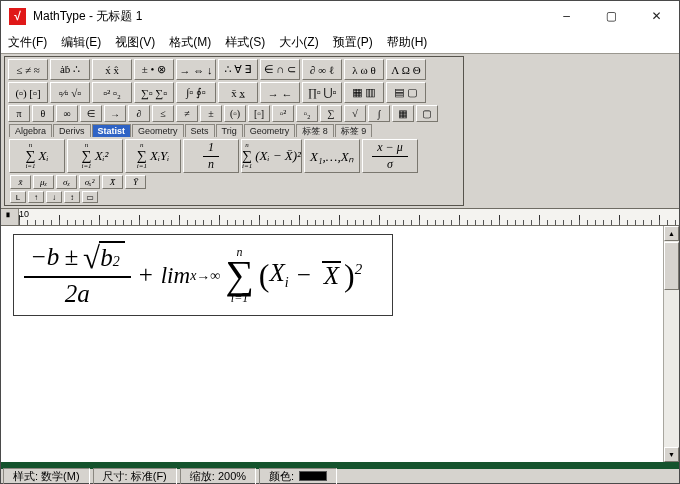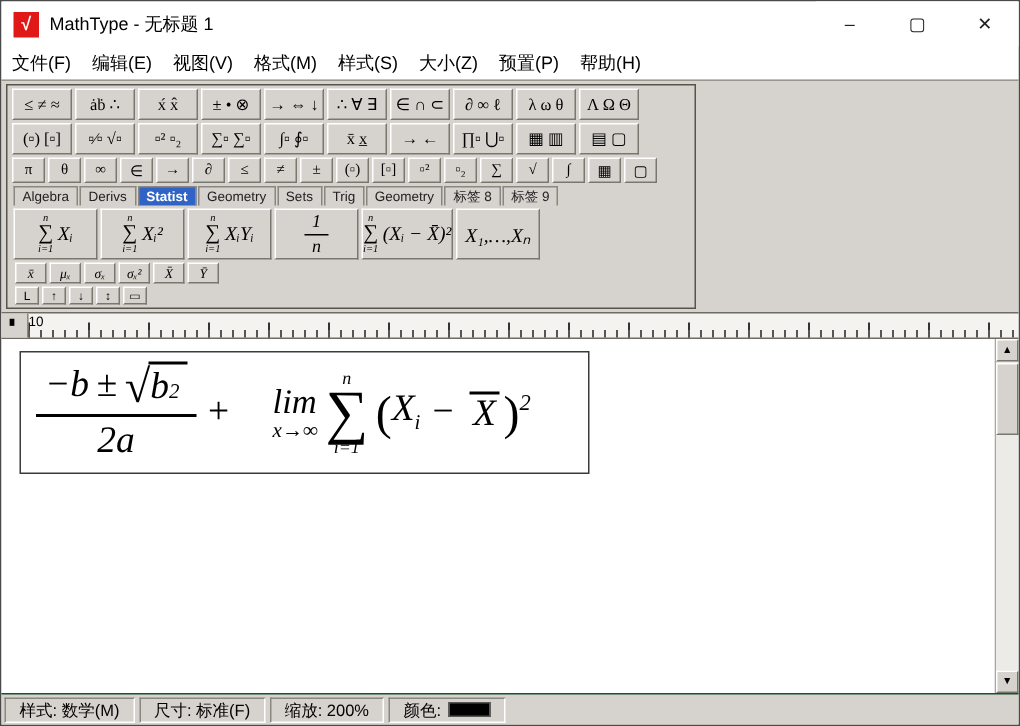--- a/index.html
+++ b/index.html
@@ -73,34 +73,34 @@
                    display:flex; align-items:center; padding-left:10px;
                    font-family:"Liberation Serif", serif; font-style:italic; color:#000; }
   .frac { display:inline-flex; flex-direction:column; align-items:center; font-size:25px; line-height:1.15; }
   .num  { display:flex; align-items:center; gap:5px; padding:0 6px 3px; border-bottom:2px solid #000; }
   .den  { padding-top:2px; }
   .sqrt { display:inline-flex; align-items:stretch; }
   .rsign { font-style:normal; font-size:31px; line-height:1; align-self:flex-end; }
   .rbody { border-top:2px solid #000; padding:1px 5px 0 1px; margin-left:-1px; display:flex; align-items:baseline; white-space:nowrap; }
   .rbody sup { font-size:14px; }
   .op  { font-size:25px; font-style:normal; margin:0 8px; }
-  .limblk { display:inline-flex; flex-direction:column; align-items:flex-start; line-height:1;margin-left:21px; }
+  .limblk { display:inline-flex; flex-direction:row; align-items:center; line-height:1; }
   .limtxt { font-size:23px; }
   .limsub { font-size:14px; margin-top:2px; white-space:nowrap; }
   .sumblk { display:inline-flex; flex-direction:column; align-items:center; line-height:1; margin:0 5px; }
   .slim { font-size:12px; }
   .ssig { font-size:40px; line-height:0.85; font-style:normal; }
   .tail { display:flex; align-items:center; font-size:25px; }
   .paren { font-size:32px; font-style:normal; }
   .vart sub { font-size:14px; }
   .ovl { border-top:2px solid #000; padding:0 2px; margin:0 3px; display:inline-block; line-height:1.05; }
   .pw { font-size:15px; align-self:flex-start; margin-top:4px; font-style:italic; }
 
   
-  .statusbar { height:21px; flex:none; background:#d6d3ce; border-top:1px solid #14532d; display:flex; align-items:center; font-size:11px; padding:0 2px; gap:3px; }
+  .statusbar { height:21px; flex:none; background:#d6d3ce; border-top:7px solid #14532d; display:flex; align-items:center; font-size:11px; padding:0 2px; gap:3px; }
   .scell { height:17px; display:flex; align-items:center; padding:0 9px; border:1px solid; border-color:#8a8780 #ffffff #ffffff #8a8780; white-space:nowrap; }
   .swatch { width:28px; height:10px; background:#000000; border:1px solid #555; margin-left:5px; }
 </style>
 </head>
 <body>
 
 <div class="window">
 
   <div class="titlebar">
     <div class="app-icon">√</div>
@@ -219,20 +219,26 @@
         <button class="bigbtn raised">
           <span class="msum">
             <span class="mlim">n</span>
             <span class="msg">∑</span>
             <span class="mlim">i=1</span>
           </span>
           <span class="mbody">(Xᵢ − X̄)²</span>
         </button>
         <button class="bigbtn raised">
           <span class="mbody">X₁,…,Xₙ</span>
+        </button>
+        <button class="bigbtn raised">
+          <span class="mfrac">
+            <span class="mnum">x − μ</span>
+            <span class="mden">σ</span>
+          </span>
         </button>
       </div>
 
       <div class="stat-small-row">
           <button class="ssbtn raised">x̄</button>
           <button class="ssbtn raised">μₓ</button>
           <button class="ssbtn raised">σₓ</button>
           <button class="ssbtn raised">σₓ²</button>
           <button class="ssbtn raised">X̄</button>
           <button class="ssbtn raised">Ȳ</button>

